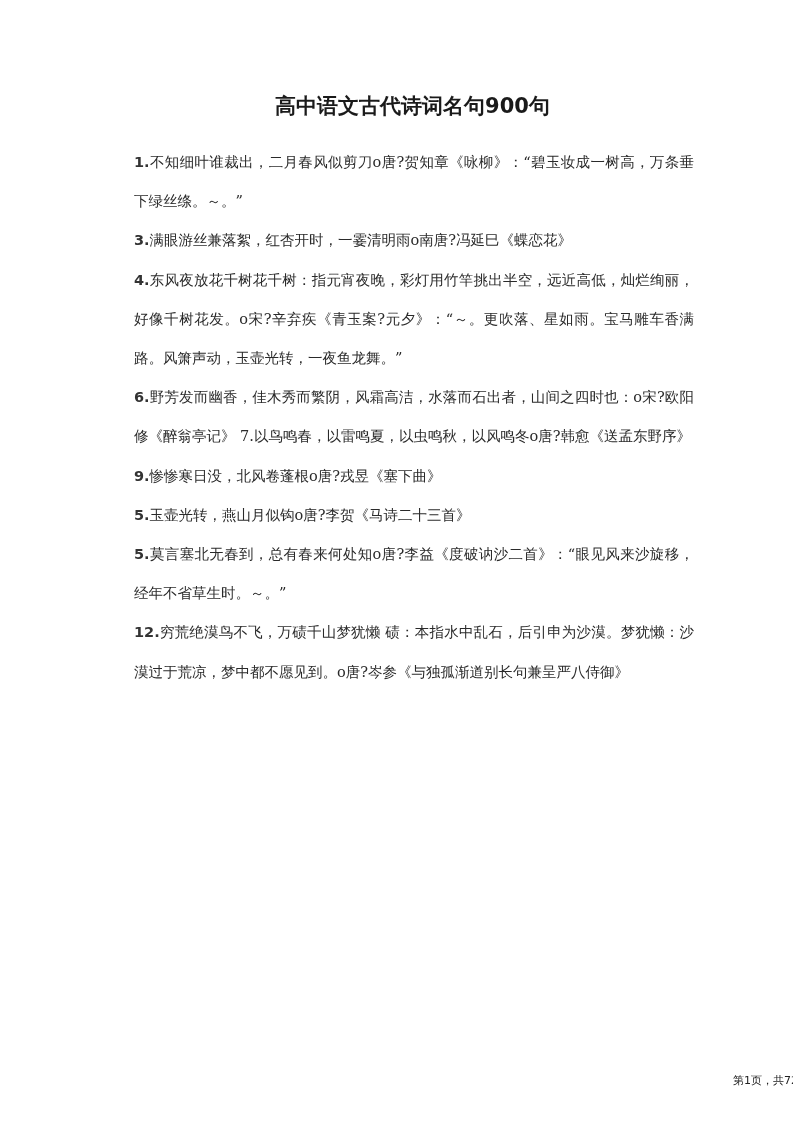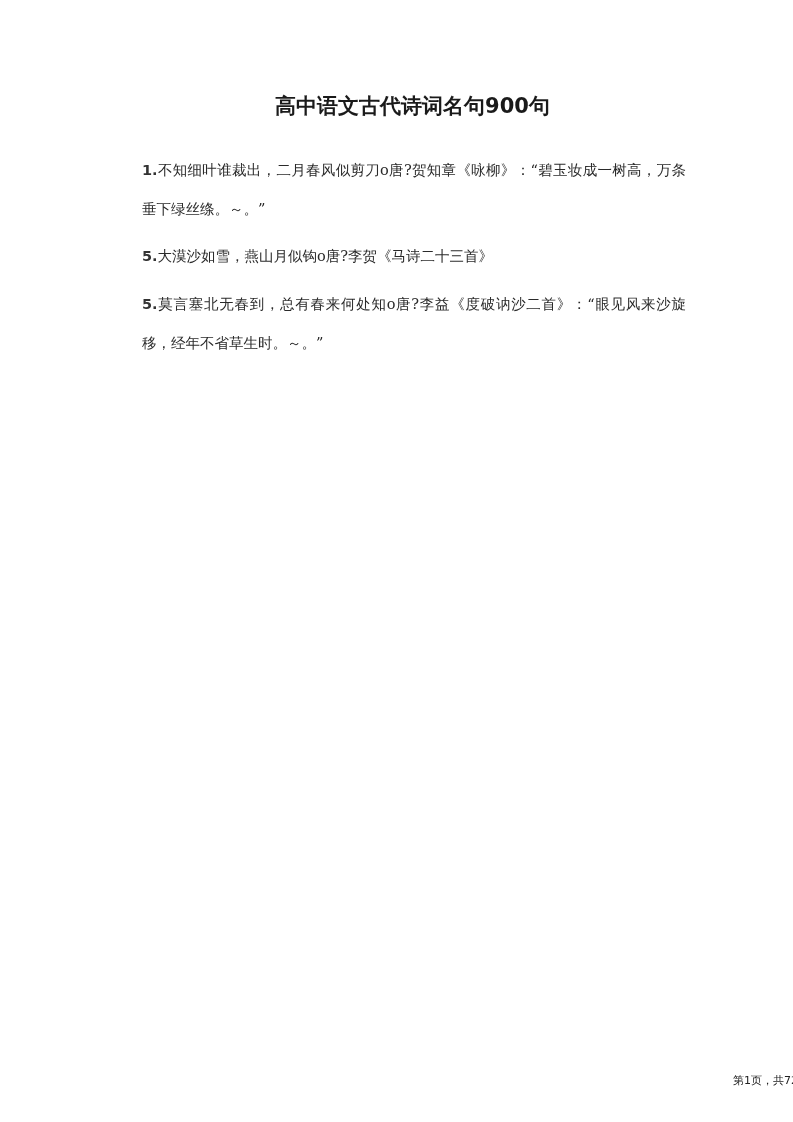--- a/index.html
+++ b/index.html
@@ -8,33 +8,38 @@
   .title {
     position: absolute; left: 0; top: 92px; width: 793px; text-align: center;
     font-family: "DejaVu Sans", sans-serif; font-weight: bold; font-size: 21px;
     color: #1a1a1a; letter-spacing: 0px;
   }
   .body {
     position: absolute; left: 118px; top: 143px; width: 560px;
     font-family: "DejaVu Serif", serif; font-size: 14.5px; color: #2a2a2a;
     line-height: 39.2px; text-align: justify; word-break: break-all;
   }
-  .para { margin: 8px; }
+  .para { margin: 0; }
   .num { font-family: "DejaVu Sans", sans-serif; font-weight: bold; color: #333; }
   .footer {
     position: absolute; left: 0; top: 1073px; width: 793px; text-align: right;
     font-family: "DejaVu Sans", sans-serif; font-size: 11px; color: #222;
   }
 </style>
 </head>
 <body>
 
 <div class="page">
   <div class="title">高中语文古代诗词名句900句</div>
 
   <div class="body">
     <p class="para"><span class="num">1.</span><span>不知细叶谁裁出，二月春风似剪刀o唐?贺知章《咏柳》：“碧玉妆成一树高，万条垂下绿丝绦。～。”</span></p>
-    <p class="para"><span class="num">5.</span><span>大漠沙如雪，燕山月似钩o唐?李贺《马诗二十三首》</span></p>
+    <p class="para"><span class="num">3.</span><span>满眼游丝兼落絮，红杏开时，一霎清明雨o南唐?冯延巳《蝶恋花》</span></p>
+    <p class="para"><span class="num">4.</span><span>东风夜放花千树花千树：指元宵夜晚，彩灯用竹竿挑出半空，远近高低，灿烂绚丽，好像千树花发。o宋?辛弃疾《青玉案?元夕》：“～。更吹落、星如雨。宝马雕车香满路。风箫声动，玉壶光转，一夜鱼龙舞。”</span></p>
+    <p class="para"><span class="num">6.</span><span>野芳发而幽香，佳木秀而繁阴，风霜高洁，水落而石出者，山间之四时也：o宋?欧阳修《醉翁亭记》  7.以鸟鸣春，以雷鸣夏，以虫鸣秋，以风鸣冬o唐?韩愈《送孟东野序》</span></p>
+    <p class="para"><span class="num">9.</span><span>惨惨寒日没，北风卷蓬根o唐?戎昱《塞下曲》</span></p>
+    <p class="para"><span class="num">5.</span><span>玉壶光转，燕山月似钩o唐?李贺《马诗二十三首》</span></p>
     <p class="para"><span class="num">5.</span><span>莫言塞北无春到，总有春来何处知o唐?李益《度破讷沙二首》：“眼见风来沙旋移，经年不省草生时。～。”</span></p>
+    <p class="para"><span class="num">12.</span><span>穷荒绝漠鸟不飞，万碛千山梦犹懒 碛：本指水中乱石，后引申为沙漠。梦犹懒：沙漠过于荒凉，梦中都不愿见到。o唐?岑参《与独孤渐道别长句兼呈严八侍御》</span></p>
   </div>
 
   <div class="footer">第1页，共72页</div>
 </div>
 
 </body></html>

